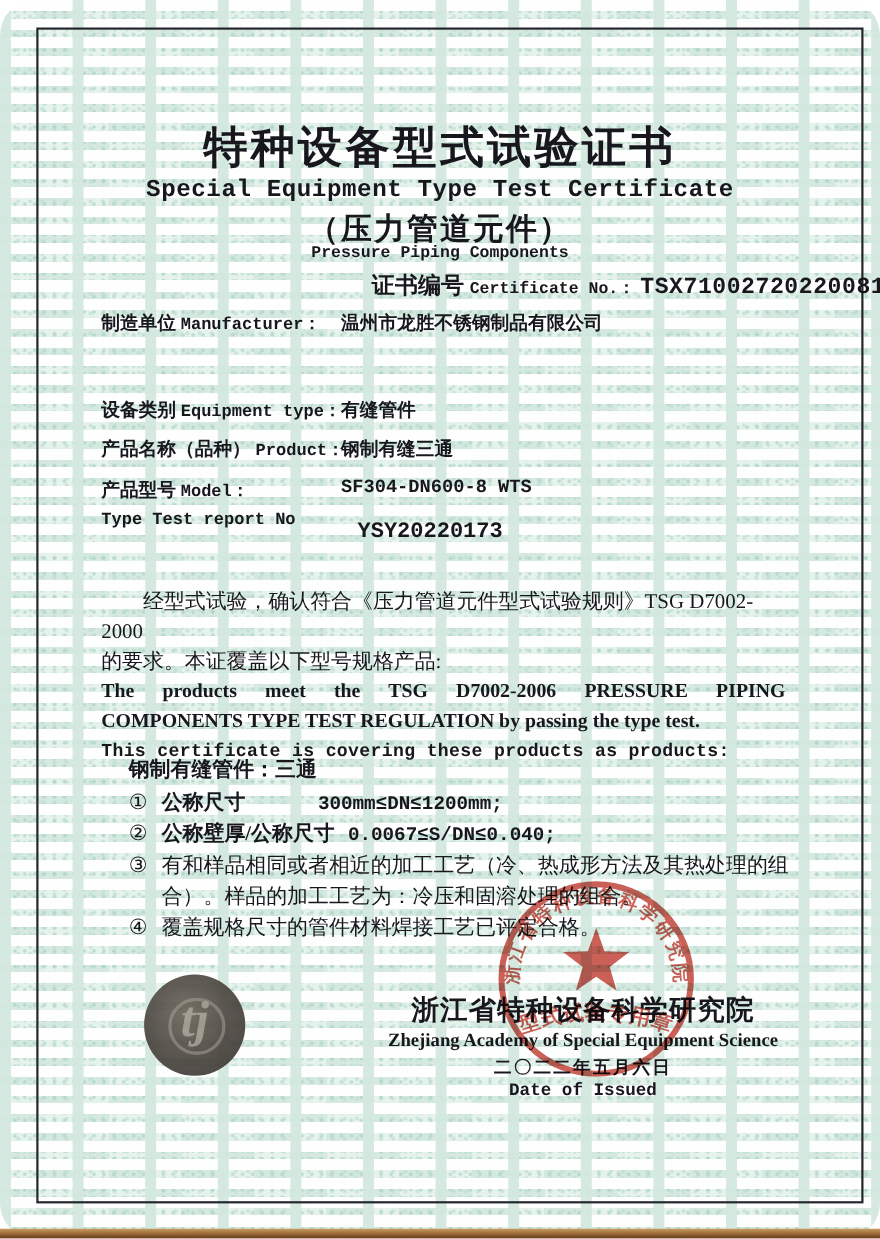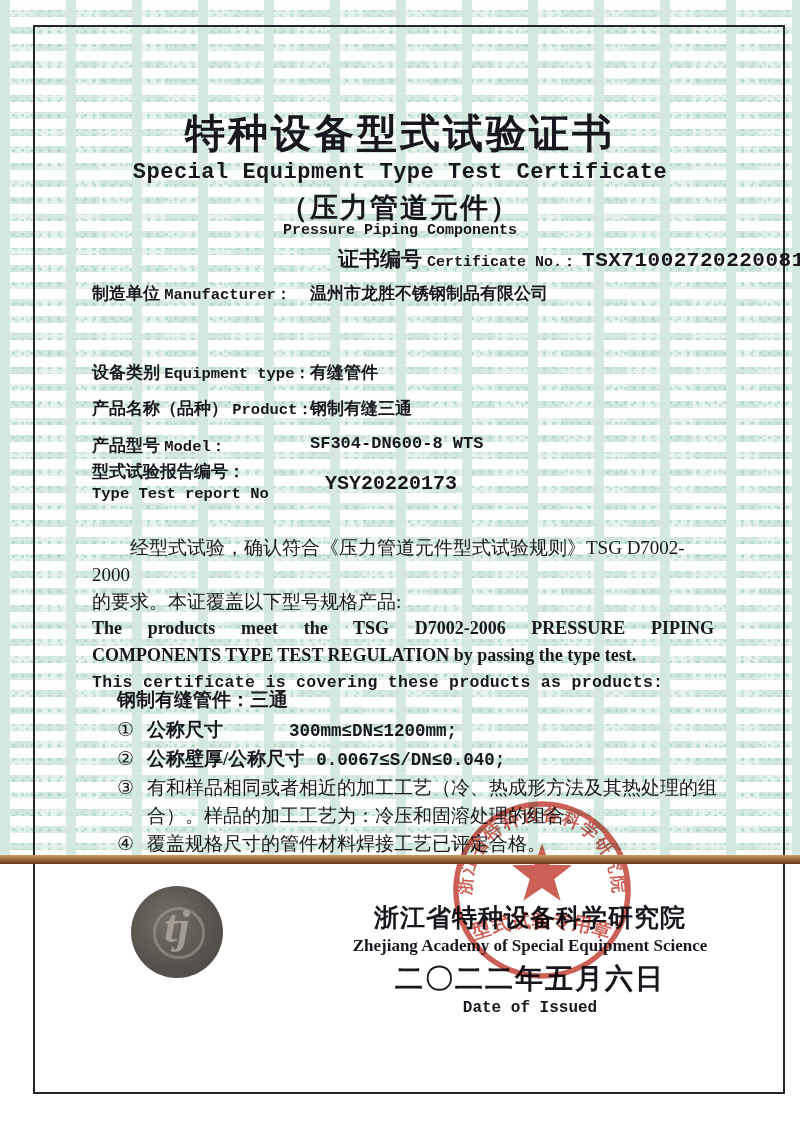--- a/index.html
+++ b/index.html
@@ -2,29 +2,30 @@
 <html><head>
 <meta charset="utf-8">
 <style>
   html,body{margin:0;padding:0;}
   body{
     width:800px;height:1126px;overflow:hidden;
     font-family:"Liberation Serif","DejaVu Serif",serif;
     color:#17171d;
   }
   .sheet{
-    position:relative;width:800px;height:864px;
+    position:relative;width:800px;height:1126px;
     background-color:#e6f2ec;
     background-image:
       repeating-linear-gradient(90deg, rgba(211,232,223,.95) 0 10px, rgba(211,232,223,0) 10px 66px),
       repeating-linear-gradient(180deg, rgba(255,255,255,.97) 0 10px, rgba(255,255,255,0) 10px 17px),
       radial-gradient(circle, rgba(154,203,184,.55) 1.2px, rgba(154,203,184,0) 2px),
       radial-gradient(circle, rgba(183,219,205,.6) 1.4px, rgba(183,219,205,0) 2.2px),
       conic-gradient(rgba(168,208,193,.28) 90deg, rgba(168,208,193,0) 90deg 180deg, rgba(168,208,193,.28) 180deg 270deg, rgba(168,208,193,0) 270deg);
     background-size:66px 34px,auto,9px 7px,11px 6px,66px 34px;
+    border-radius:32px;
   }
   .frame{
     position:absolute;left:33px;top:25px;width:748px;height:1065px;
     border:2.5px solid #23262c;pointer-events:none;
   }
   .abs{position:absolute;}
   .center{left:0;width:800px;text-align:center;}
   .cn{font-family:"Liberation Serif","DejaVu Serif",serif;}
   .mono{font-family:"Liberation Mono","DejaVu Sans Mono",monospace;}
 
@@ -55,21 +56,21 @@
   .pitem{padding-left:30px;text-indent:-30px;}
   .pitem .num{display:inline-block;width:30px;text-indent:0;}
   .pitem .plabel{font-weight:600;}
   .pitem.w1 .plabel{display:inline-block;min-width:142px;text-indent:0;}
   .pitem .pval{font-family:"Liberation Mono","DejaVu Sans Mono",monospace;font-size:17.5px;font-weight:600;}
   .pitem.w2 .pval{margin-left:12px;}
 
   .footer{left:300px;top:901px;width:460px;text-align:center;}
   .footer .icn{font-size:25px;font-weight:700;letter-spacing:1px;}
   .footer .ien{font-size:17px;font-weight:700;margin-top:2px;}
-  .footer .dcn{font-size:28px;font-weight:700;letter-spacing:2px;margin-top:4px;font-family:Liberation Mono, monospace;}
+  .footer .dcn{font-size:16px;font-weight:700;letter-spacing:2px;margin-top:4px;font-family:Liberation Mono, monospace;}
   .footer .den{font-family:"Liberation Mono","DejaVu Sans Mono",monospace;font-size:16px;font-weight:600;margin-top:1px;}
 
   .seal{left:448px;top:796px;width:188px;height:188px;mix-blend-mode:multiply;z-index:5;}
   .emboss{
     left:131px;top:886px;width:92px;height:92px;border-radius:50%;
     background:radial-gradient(circle at 42% 38%, #6b655c, #4a453f 55%, #3a3631 95%);
     opacity:.92;z-index:4;
   }
   .emboss .ring{
     position:absolute;left:22px;top:21px;width:46px;height:46px;border-radius:50%;
@@ -122,21 +123,20 @@
   </div>
 
   <div class="abs frow" style="top:434px;">
     <span class="lcn cn">产品型号</span>
     <span class="len">Model：</span>
     <span class="val mono">SF304-DN600-8 WTS</span>
   </div>
 
   <div class="abs frow" style="top:461px;">
     <span class="lbl2">
-      <span class="lcn cn">型式试验报告编号：</span>
       <span class="len">Type Test report No</span>
     </span>
     <span class="val mono" style="left:233px;top:11px;font-size:20px;">YSY20220173</span>
   </div>
 
   <div class="abs stmt">
     <div class="ind cn">经型式试验，确认符合《压力管道元件型式试验规则》TSG D7002-2000</div>
     <div class="cn">的要求。本证覆盖以下型号规格产品:</div>
     <div class="enb just">The products meet the TSG D7002-2006 PRESSURE PIPING</div>
     <div class="enb">COMPONENTS TYPE TEST REGULATION by passing the type test.</div>

